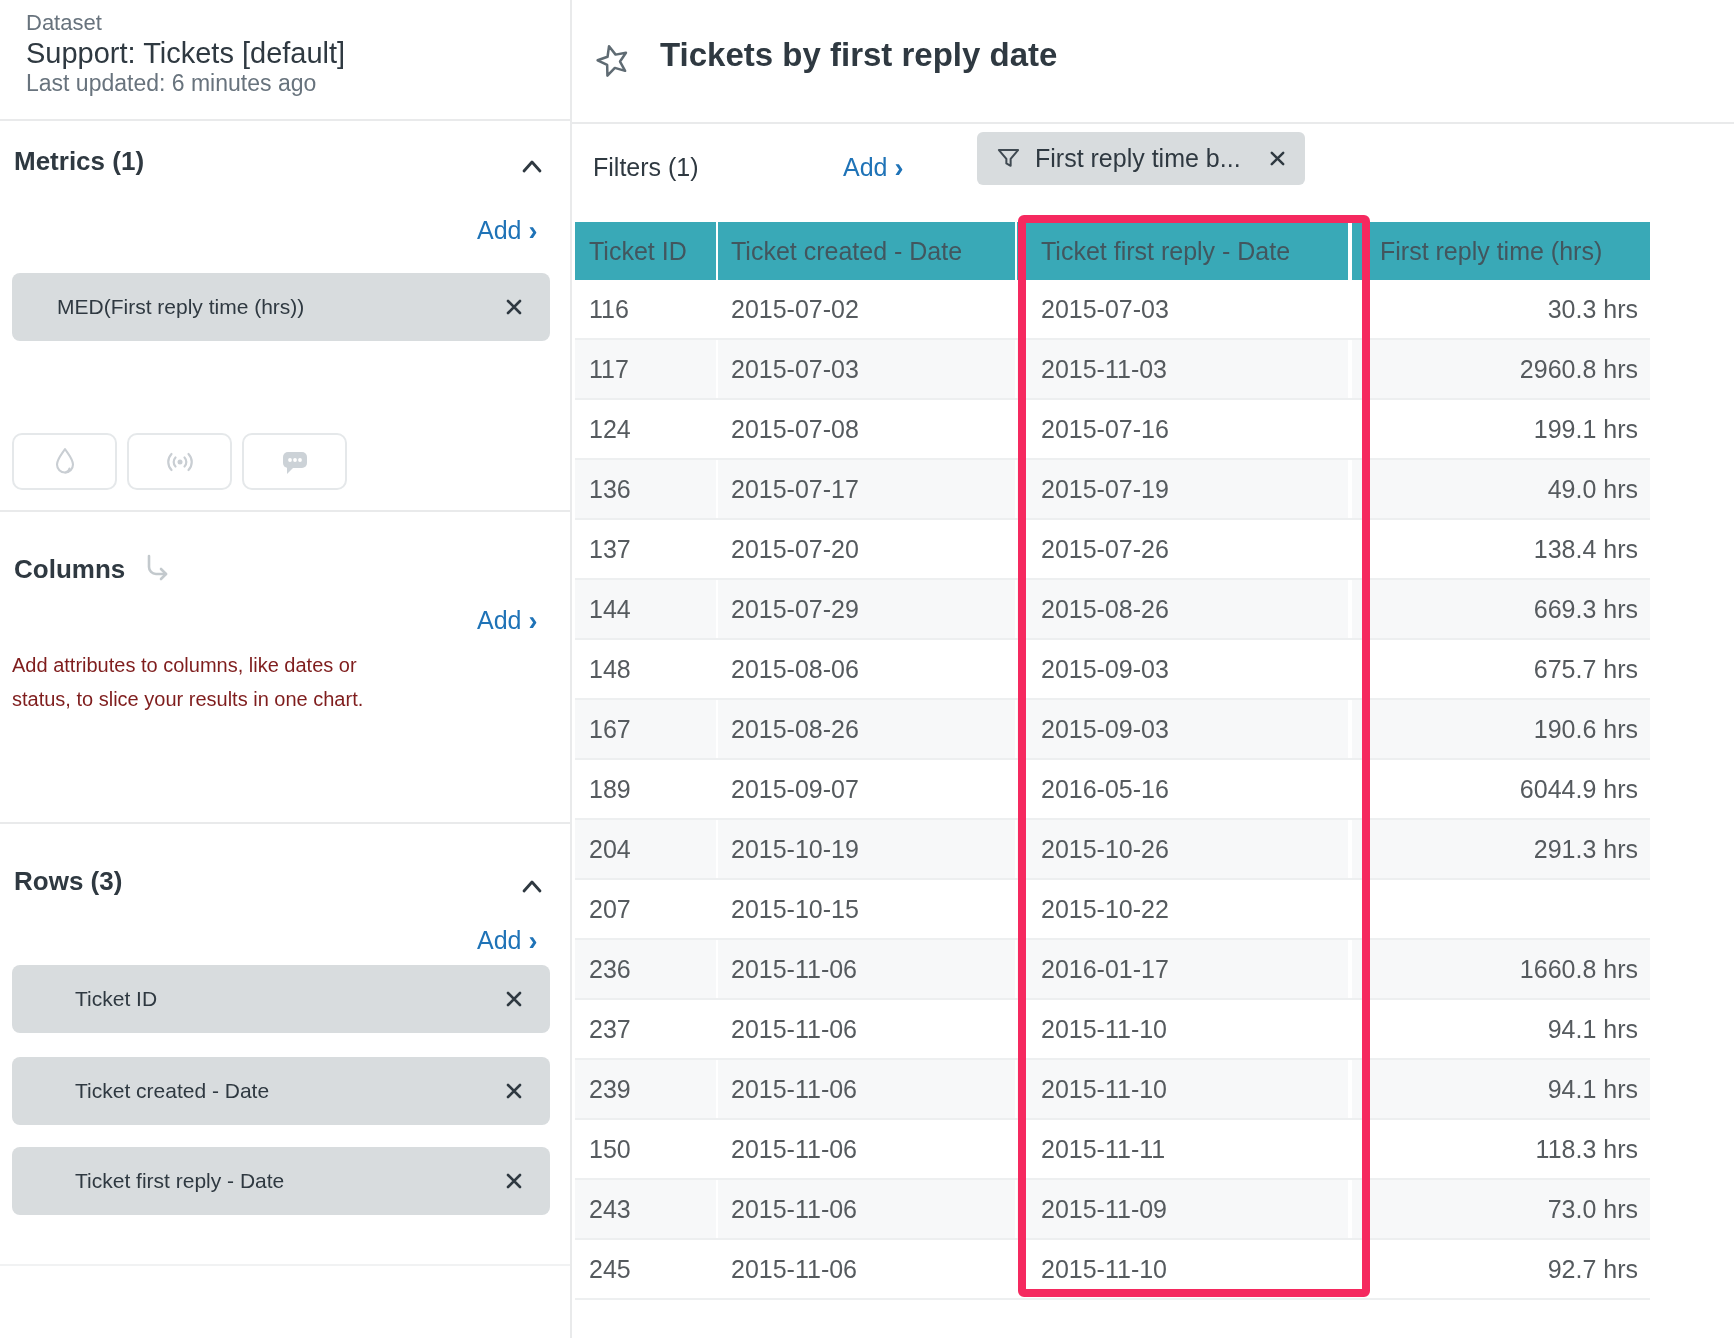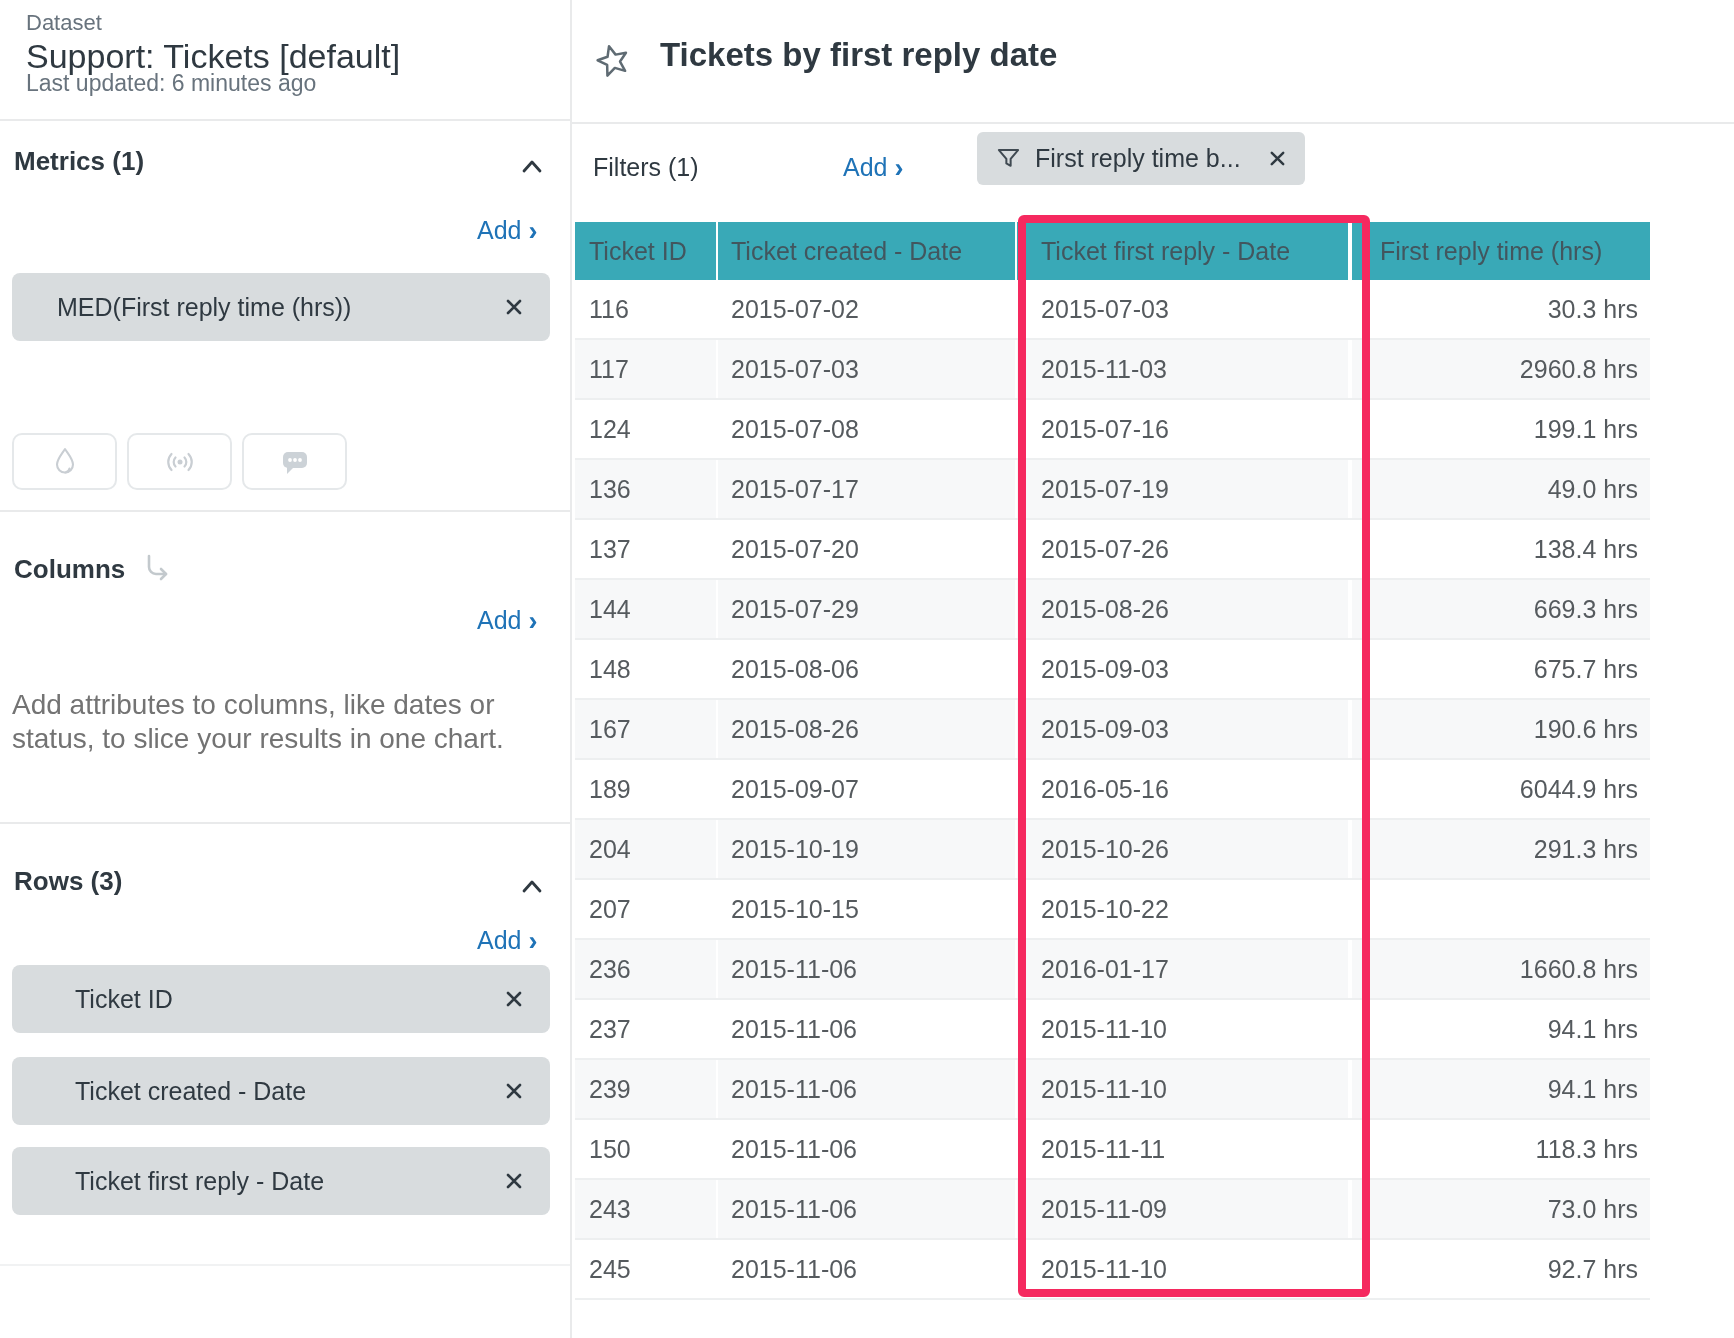--- a/index.html
+++ b/index.html
@@ -11,54 +11,54 @@
   .vdiv { left:570px; top:0; width:2px; height:1338px; background:#e9eaeb; }
   .hdiv { height:2px; background:#e9eaeb; }
   .hr1 { left:0; top:119px; width:570px; }
   .hr2 { left:0; top:510px; width:570px; }
   .hr3 { left:0; top:822px; width:570px; }
   .hr4 { left:0; top:1264px; width:570px; background:#f1f2f3; }
   .hrR { left:572px; top:122px; width:1162px; }
 
   
   .ds-label   { left:26px; top:10px;  font-size:22px; color:#68737d;text-align:center; }
-  .ds-name    { left:26px; top:37px;  font-size:34px; color:#2f3941; font-weight:500; }
+  .ds-name    { left:26px; top:37px;  font-size:29px; color:#2f3941; font-weight:500; }
   .ds-updated { left:26px; top:70px;  font-size:23px; color:#68737d; }
 
   .sec-title { font-size:26px; font-weight:600; color:#2f3941; display:flex; align-items:center; gap:14px; }
   .sec-metrics { left:14px; top:146px; }
   .sec-columns { left:14px; top:552px; }
   .sec-rows    { left:14px; top:866px; }
 
   .chev { width:30px; height:30px; cursor:pointer; }
   .chev-metrics { left:517px; top:152px; }
   .chev-rows    { left:517px; top:872px; }
 
   .add-link { font-size:25px; color:#1f73b7; cursor:pointer; display:flex; align-items:center; gap:7px; }
   .add-caret { font-size:27px; font-weight:600; line-height:22px; }
   .add-metrics { left:477px; top:216px; }
   .add-columns { left:477px; top:606px; }
   .add-rows    { left:477px; top:926px; }
 
   .chip { background:#d8dcde; border-radius:8px; width:538px; height:68px;
           display:flex; align-items:center; cursor:pointer; }
-  .chip-label { font-size:25px; color:#2f3941; }
+  .chip-label { font-size:21px; color:#2f3941; }
   .chip-x { position:absolute; right:26px; top:50%; transform:translateY(-50%); cursor:pointer; width:20px; height:20px; }
   .chip-med { left:12px; top:273px; }
   .chip-med .chip-label { padding-left:45px; }
   .chip-r1 { left:12px; top:965px; }
   .chip-r2 { left:12px; top:1057px; }
   .chip-r3 { left:12px; top:1147px; }
   .chip-rows .chip-label { padding-left:63px; }
 
   .viz-btns { left:12px; top:433px; display:flex; gap:10px; }
   .viz-btn { width:105px; height:57px; background:#fff; border:2px solid #e5e8ea;
              border-radius:10px; display:flex; align-items:center; justify-content:center; cursor:pointer; }
 
-  .cols-help { left:12px; top:688px; font-size:28px; color:#737373; line-height:34px; }
+  .cols-help { left:12px; top:648px; font-size:20px; color:#7f1d1d; line-height:34px; }
 
   
   .star { left:593px; top:41px; width:40px; height:40px; cursor:pointer; }
   .page-title { left:660px; top:36px; font-size:33px; font-weight:600; color:#2f3941; }
 
   .filters-label { left:593px; top:153px; font-size:25px; color:#2f3941; }
   .filters-add   { left:843px; top:153px; }
   .filter-chip { left:953px; top:132px; width:328px; height:53px; background:#d8dcde;
                  border-radius:6px; display:flex; align-items:center; padding:0 18px; gap:13px; cursor:pointer;margin-left:24px; }
   .filter-chip .chip-label { font-size:25px; }

